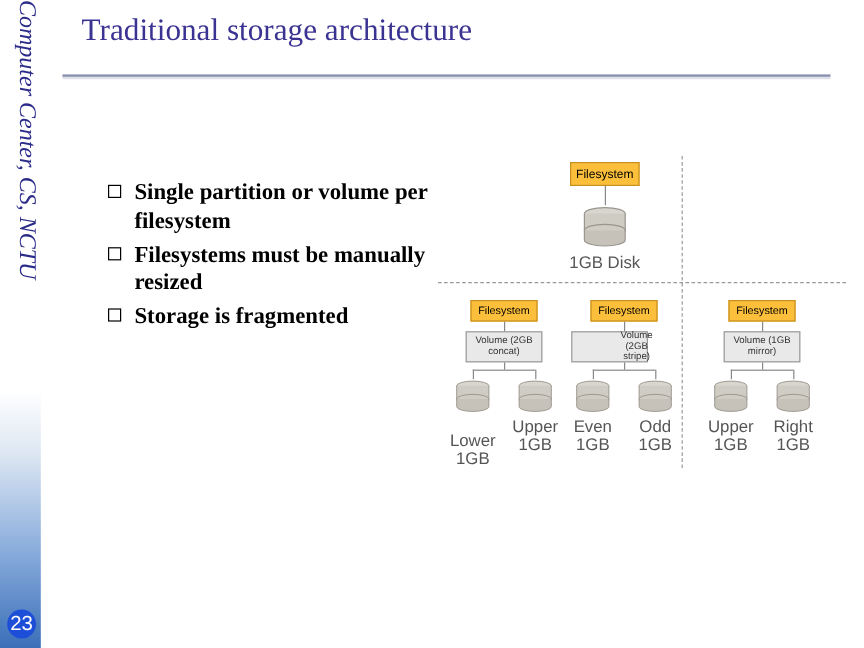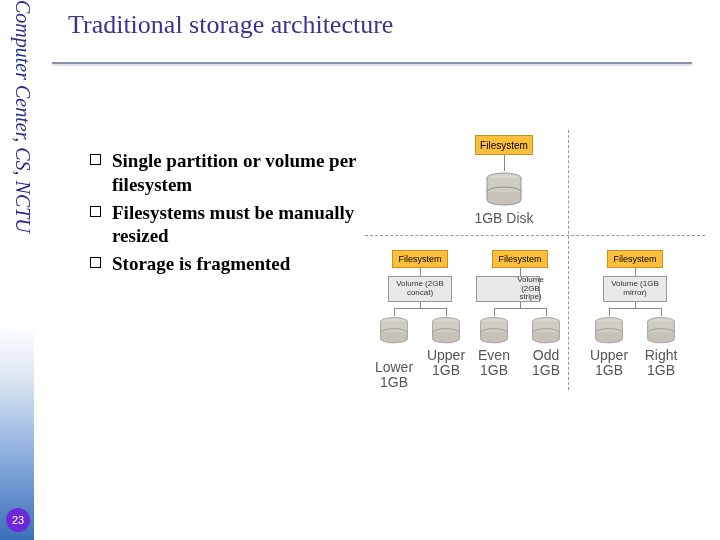--- a/index.html
+++ b/index.html
@@ -34,23 +34,23 @@
     height: 215px;
     background: linear-gradient(to bottom, #ffffff 0%, #dce6f2 25%, #8eb0de 60%, #3a6fb8 100%);
   }
   .page-num {
     position: absolute;
     left: 6px;
     bottom: 8px;
     width: 24px;
     height: 24px;
     border-radius: 50%;
-    background: #6d28d9;
+    background: #1d4ed8;
     color: #fff;
-    font-size: 11px;
+    font-size: 17px;
     font-family: Arial, sans-serif;
     display: flex;
     align-items: center;
     justify-content: center;
   }
   .title {
     position: absolute;
     left: 68px;
     top: 10px;
     font-size: 26px;

